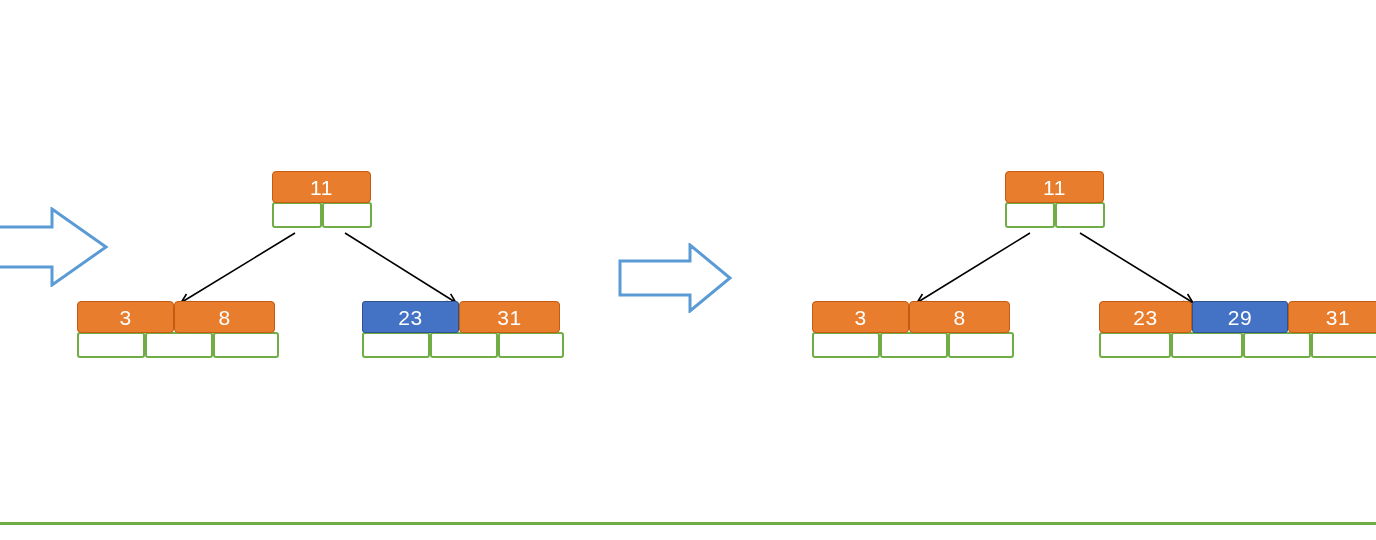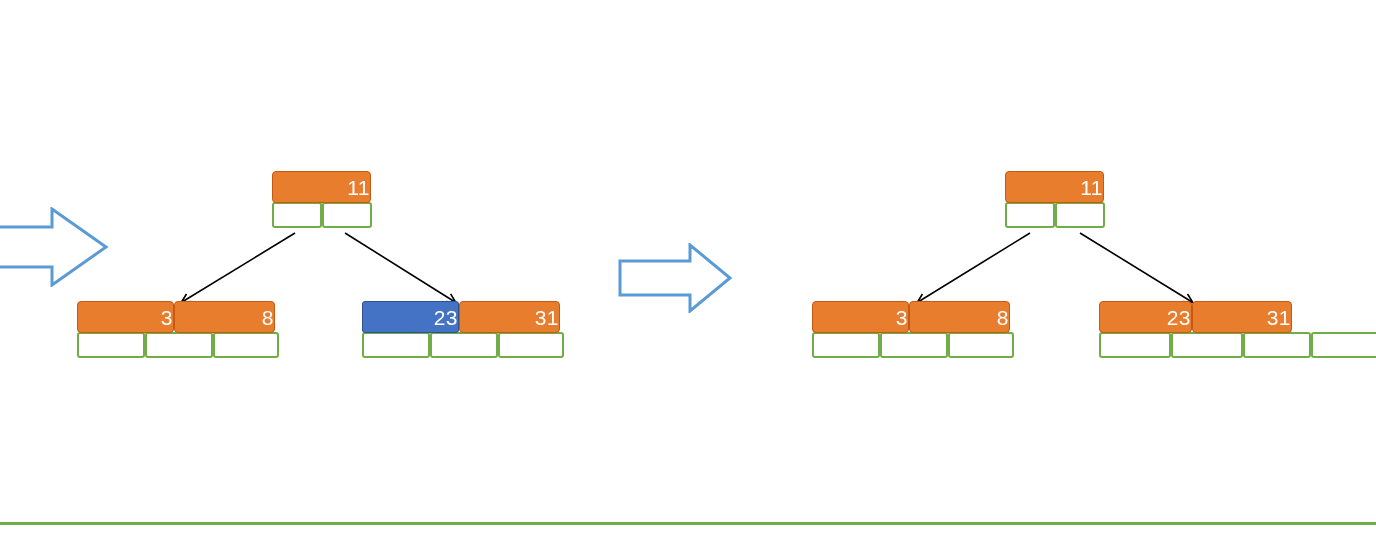--- a/index.html
+++ b/index.html
@@ -25,21 +25,21 @@
   }
   .keys-row {
     display: flex;
     position: relative;
     z-index: 2;
   }
   .key-cell {
     box-sizing: border-box;
     height: 32px;
     line-height: 31px;
-    text-align: right;
+    text-align: center;
     color: #ffffff;
     font-size: 21px;
     font-family: "Liberation Sans", sans-serif;
     letter-spacing: 0.5px;
   }
   .key-cell.orange {
     background: #E87D2E;
     border: 1px solid #C55A11;
     border-radius: 4px;
   }
@@ -173,20 +173,21 @@
       <div class="ptr-row">
         <div class="ptr-cell" style="width:68px;"></div>
         <div class="ptr-cell" style="width:68px;"></div>
         <div class="ptr-cell" style="width:66px;"></div>
       </div>
     </div>
 
     <div class="node" style="left:359px; top:301px;">
       <div class="keys-row">
         <div class="key-cell orange" style="width:93px;">23</div>
+        <div class="key-cell blue" style="width:96px;">29</div>
         <div class="key-cell orange" style="width:100px;">31</div>
       </div>
       <div class="ptr-row">
         <div class="ptr-cell" style="width:72px;"></div>
         <div class="ptr-cell" style="width:72px;"></div>
         <div class="ptr-cell" style="width:68px;"></div>
         <div class="ptr-cell" style="width:72px;"></div>
       </div>
     </div>
   </div>

